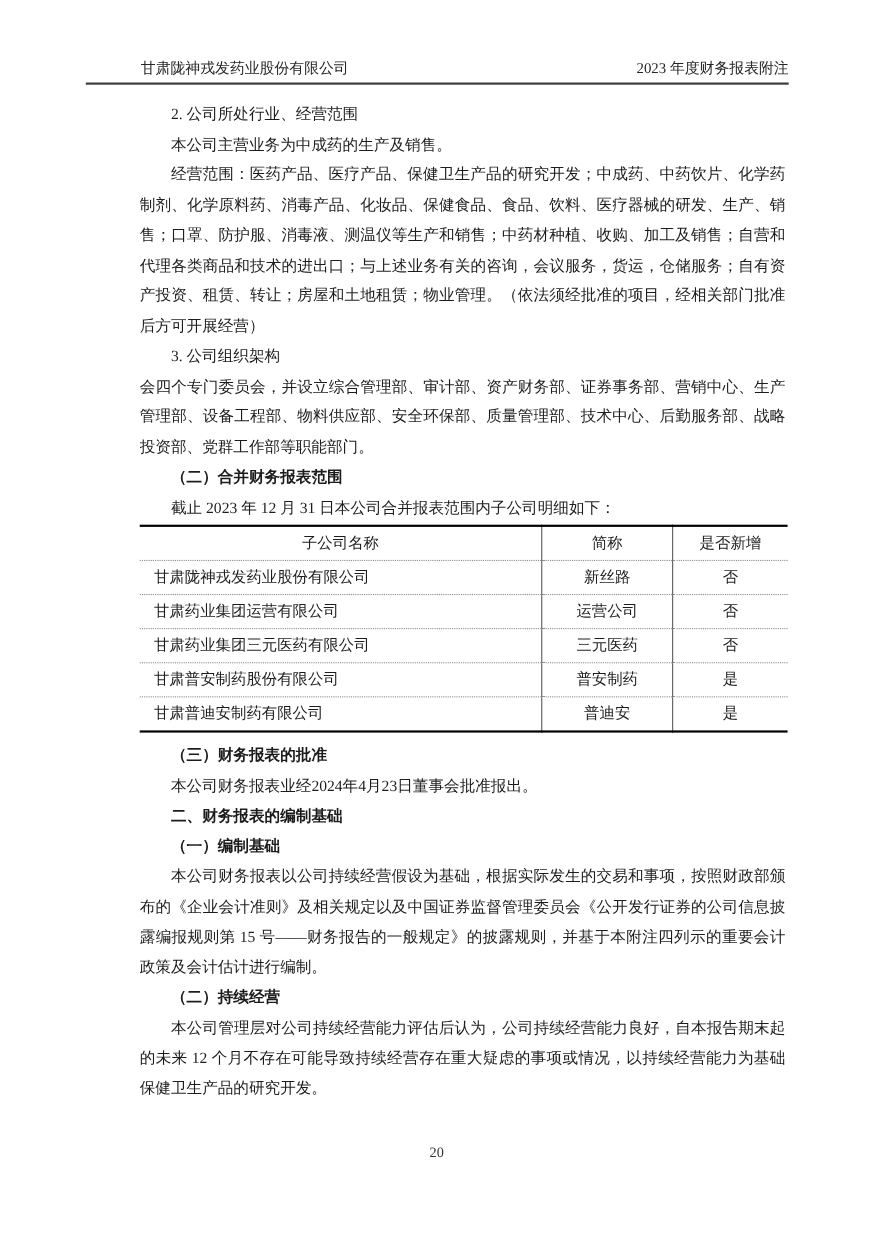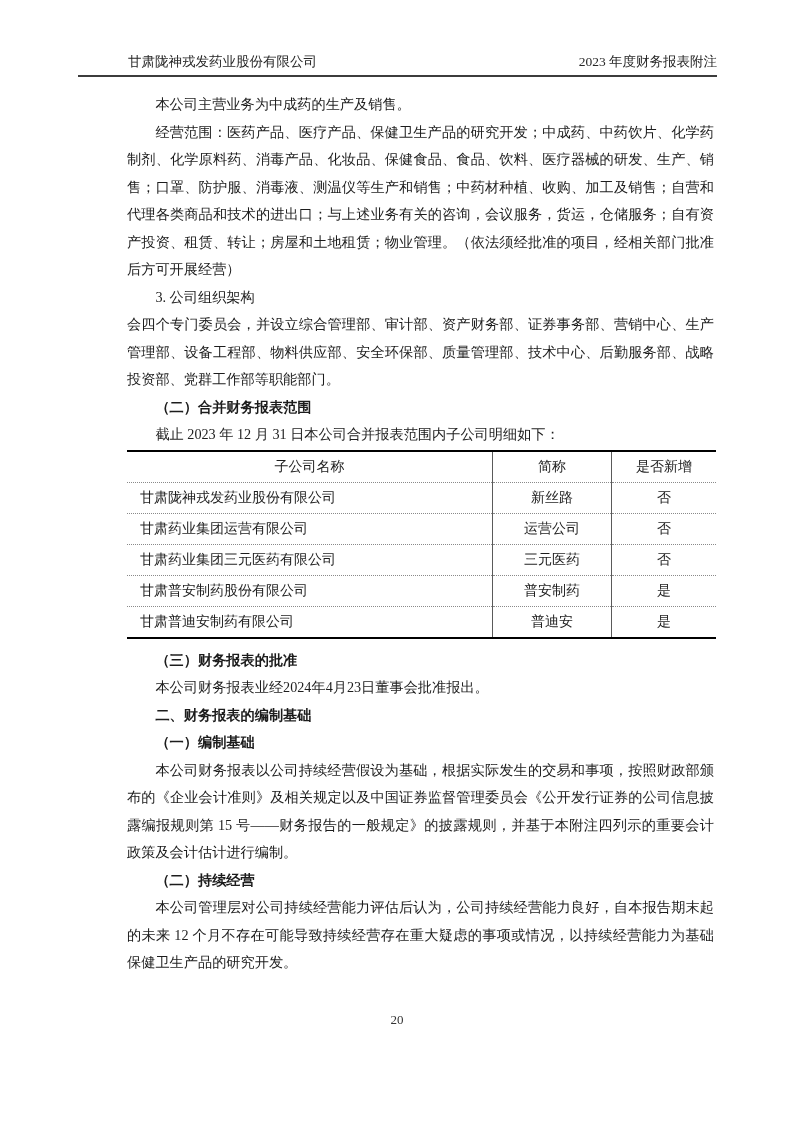--- a/index.html
+++ b/index.html
@@ -53,38 +53,39 @@
     vertical-align: middle;
     border-bottom: 1px dotted #8a8a8a;
   }
   table.subs .c-name { width: 365px; text-align: left; padding-left: 13px; }
   table.subs thead .c-name { text-align: center; padding-left: 0; }
   table.subs .c-abbr { width: 118px; text-align: center; border-left: 1px solid #5a5a5a; }
   table.subs .c-new { width: 104px; text-align: center; border-left: 1px solid #5a5a5a; }
   
   .page-num {
     position: absolute;
-    top: 1012px; left: 0; width: 100%;
+    top: 1040px; left: 0; width: 100%;
     text-align: center;
     font-size: 13px; color: #333;
   }
 </style>
 </head>
 <body>
 
 <div class="page">
 
   <div class="hdr">
     <span class="hdr-left">甘肃陇神戎发药业股份有限公司</span>
     <span class="hdr-right">2023 年度财务报表附注</span>
   </div>
   <div class="hdr-rule"></div>
 
   <div class="content">
 
+    <div class="ln indent">2. 公司所处行业、经营范围</div>
     <div class="ln indent">本公司主营业务为中成药的生产及销售。</div>
 
     <div class="ln indent fill">经营范围：医药产品、医疗产品、保健卫生产品的研究开发；中成药、中药饮片、化学药</div>
     <div class="ln fill">制剂、化学原料药、消毒产品、化妆品、保健食品、食品、饮料、医疗器械的研发、生产、销</div>
     <div class="ln fill">售；口罩、防护服、消毒液、测温仪等生产和销售；中药材种植、收购、加工及销售；自营和</div>
     <div class="ln fill">代理各类商品和技术的进出口；与上述业务有关的咨询，会议服务，货运，仓储服务；自有资</div>
     <div class="ln fill">产投资、租赁、转让；房屋和土地租赁；物业管理。（依法须经批准的项目，经相关部门批准</div>
     <div class="ln">后方可开展经营）</div>
 
     <div class="ln indent">3. 公司组织架构</div>

